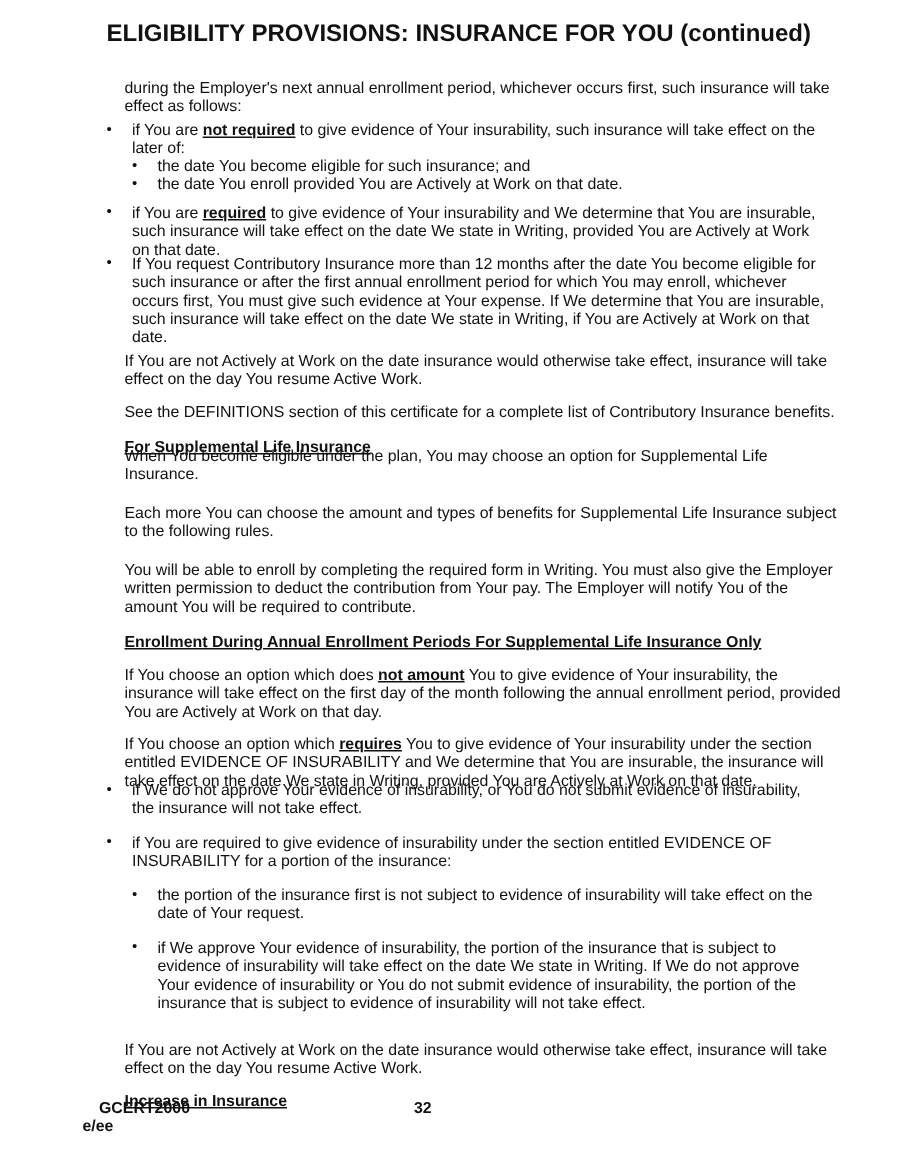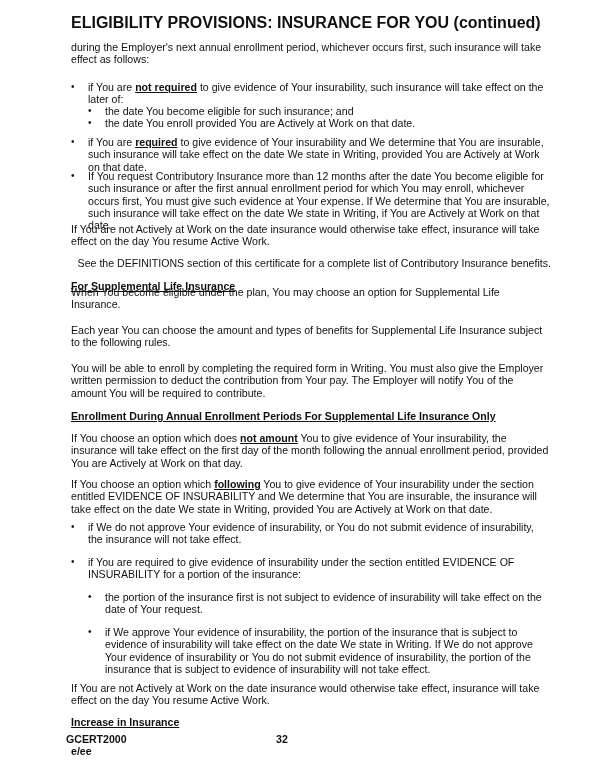--- a/index.html
+++ b/index.html
@@ -1,27 +1,27 @@
 <!DOCTYPE html>
 <html><head>
 <meta charset="utf-8">
 <style>
   html, body { margin: 0; padding: 0; background: #ffffff; }
   body {
     width: 600px; height: 776px; overflow: hidden; position: relative;
     font-family: "Liberation Sans", sans-serif; color: #111; font-size: 10.6px; line-height: 12.3px;
   }
   .title { position: absolute; left: 71px; top: 14px; font-weight: bold; font-size: 16px; line-height: 17px; white-space: nowrap; letter-spacing: 0; }
-  .p { position: absolute; left: 71px; width: 480px; margin: 0; }
+  .p { position: absolute; left: 71px; width: 480px; margin: 12px; }
   .b { font-weight: bold; text-decoration: underline; }
   .bullet { position: absolute; }
   .dot { position: absolute; left: 0; top: 0; font-size: 10px; }
   .btxt { position: absolute; left: 17px; width: 462px; }
   .footer-left { position: absolute; left: 66px; top: 733px; font-weight: bold; line-height: 12.5px; }
-  .footer-sub { position: absolute; left: 71px; top: 745px; font-weight: bold; }
+  .footer-sub { position: absolute; left: 55px; top: 745px; font-weight: bold; }
   .footer-page { position: absolute; left: 276px; top: 733px; font-weight: bold; }
 </style>
 </head>
 <body>
 
 <div class="title">ELIGIBILITY PROVISIONS: INSURANCE FOR YOU (continued)</div>
 
 <p class="p" style="top:41px;">during the Employer's next annual enrollment period, whichever occurs first, such insurance will take effect as follows:</p>
 
 <div class="bullet" style="left:71px; top:81px; width:480px;">
@@ -41,32 +41,32 @@
   <span class="dot">•</span>
   <div class="btxt"><span>if You are </span><span class="b">required</span><span> to give evidence of Your insurability and We determine that You are insurable, such insurance will take effect on the date We state in Writing, provided You are Actively at Work on that date.</span></div>
 </div>
 
 <div class="bullet" style="left:71px; top:170px; width:480px;">
   <span class="dot">•</span>
   <div class="btxt">If You request Contributory Insurance more than 12 months after the date You become eligible for such insurance or after the first annual enrollment period for which You may enroll, whichever occurs first, You must give such evidence at Your expense.  If We determine that You are insurable, such insurance will take effect on the date We state in Writing, if You are Actively at Work on that date.</div>
 </div>
 
 <p class="p" style="top:223px;">If You are not Actively at Work on the date insurance would otherwise take effect, insurance will take effect on the day You resume Active Work.</p>
-<p class="p" style="top:257px;text-align:right;">See the DEFINITIONS section of this certificate for a complete list of Contributory Insurance benefits.</p>
+<p class="p" style="top:257px;">See the DEFINITIONS section of this certificate for a complete list of Contributory Insurance benefits.</p>
 
 <p class="p b" style="top:280px;">For Supplemental Life Insurance</p>
 <p class="p" style="top:286px;">When You become eligible under the plan, You may choose an option for Supplemental Life Insurance.</p>
-<p class="p" style="top:324px;">Each year You can choose the amount and types of benefits for Supplemental Life Insurance subject to the following rules.</p>
+<p class="p" style="top:324px;">Each more You can choose the amount and types of benefits for Supplemental Life Insurance subject to the following rules.</p>
 <p class="p" style="top:362px;">You will be able to enroll by completing the required form in Writing. You must also give the Employer written permission to deduct the contribution from Your pay. The Employer will notify You of the amount You will be required to contribute.</p>
 
 <p class="p b" style="top:410px;">Enrollment During Annual Enrollment Periods For Supplemental Life Insurance Only</p>
 
 <p class="p" style="top:432px;"><span>If You choose an option which does </span><span class="b">not amount</span><span> You to give evidence of Your insurability, the insurance will take effect on the first day of the month following the annual enrollment period, provided You are Actively at Work on that day.</span></p>
 
-<p class="p" style="top:478px;"><span>If You choose an option which </span><span class="b">following</span><span> You to give evidence of Your insurability under the section entitled EVIDENCE OF INSURABILITY and We determine that You are insurable, the insurance will take effect on the date We state in Writing, provided You are Actively at Work on that date.</span></p>
+<p class="p" style="top:478px;"><span>If You choose an option which </span><span class="b">requires</span><span> You to give evidence of Your insurability under the section entitled EVIDENCE OF INSURABILITY and We determine that You are insurable, the insurance will take effect on the date We state in Writing, provided You are Actively at Work on that date.</span></p>
 
 <div class="bullet" style="left:71px; top:521px; width:480px;">
   <span class="dot">•</span>
   <div class="btxt">if We do not approve Your evidence of insurability, or You do not submit evidence of insurability, the insurance will not take effect.</div>
 </div>
 <div class="bullet" style="left:71px; top:556px; width:480px;">
   <span class="dot">•</span>
   <div class="btxt">if You are required to give evidence of insurability under the section entitled EVIDENCE OF INSURABILITY for a portion of the insurance:</div>
 </div>
 

